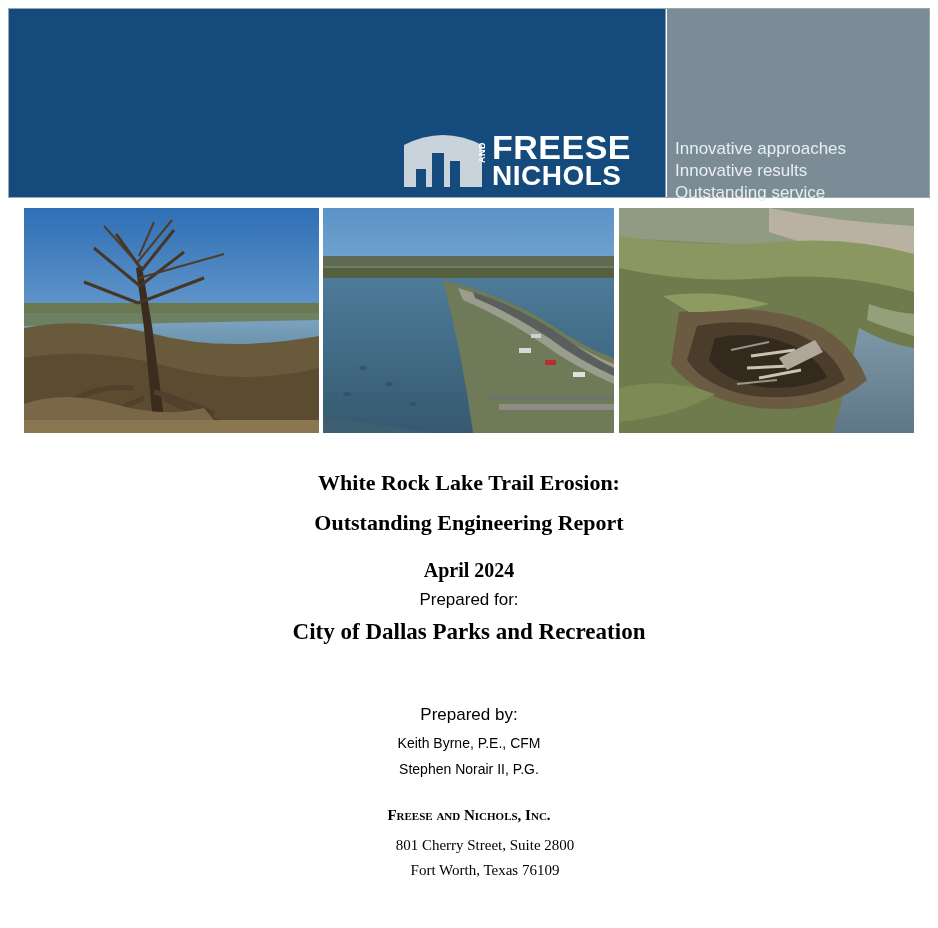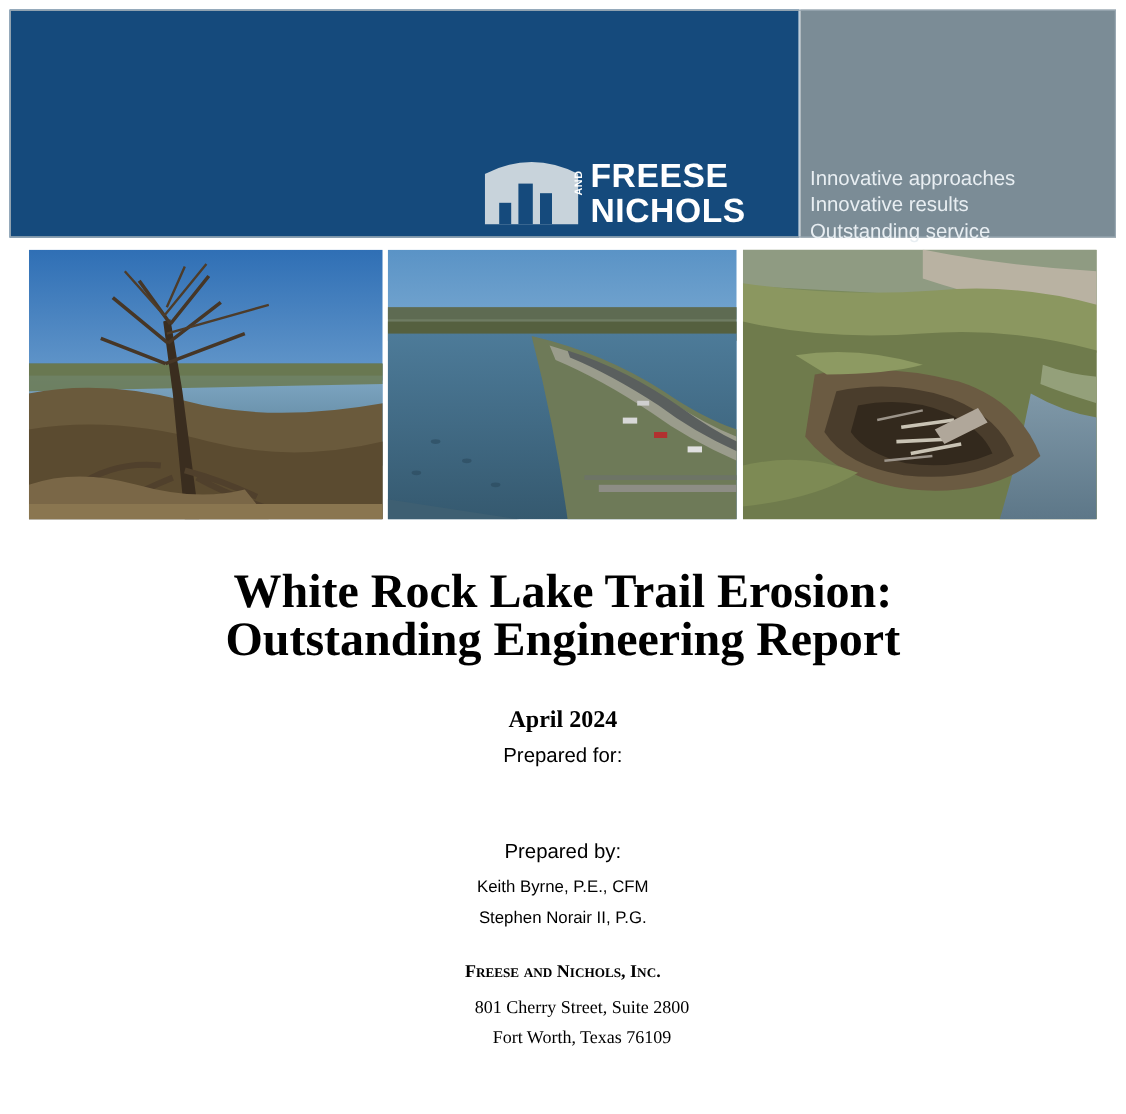--- a/index.html
+++ b/index.html
@@ -72,21 +72,21 @@
     position: absolute;
     left: 88px;
     top: 0px;
     width: 165px;
     height: 56px;
     color: #ffffff;
   }
   .logo-freese {
     font-family: "Liberation Sans", sans-serif;
     font-weight: bold;
-    font-size: 28px;
+    font-size: 34px;
     letter-spacing: 0.5px;
     line-height: 28px;
   }
   .logo-nichols {
     font-family: "Liberation Sans", sans-serif;
     font-weight: bold;
     font-size: 28px;
     letter-spacing: 0.5px;
     line-height: 28px;
     margin-top: 1px;
@@ -137,32 +137,32 @@
   .content {
     position: absolute;
     top: 433px;
     left: 0;
     width: 938px;
     text-align: center;
   }
   .doc-title {
     font-family: "Liberation Serif", serif;
     font-weight: bold;
-    font-size: 40px;
+    font-size: 22px;
     line-height: 40px;
     color: #000;
-    margin-top: 40px;
+    margin-top: 30px;
   }
   .doc-title .line2 { display: block; }
 
   .date {
     font-family: "Liberation Serif", serif;
     font-weight: bold;
     font-size: 20px;
-    margin-top: 36px;
+    margin-top: 16px;
   }
   .prepared-for-label {
     font-family: "Liberation Sans", sans-serif;
     font-size: 17px;
     margin-top: 8px;
   }
   .client {
     font-family: "Liberation Serif", serif;
     font-weight: bold;
     font-size: 23px;
@@ -326,20 +326,21 @@
 </div>
 
 <div class="content">
   <div class="doc-title">
     <span>White Rock Lake Trail Erosion:</span>
     <span class="line2">Outstanding Engineering Report</span>
   </div>
 
   <div class="date">April 2024</div>
   <div class="prepared-for-label">Prepared for:</div>
+  <div class="client">City of Dallas Parks and Recreation</div>
 
   <div class="prepared-by-label">Prepared by:</div>
   <div class="author">Keith Byrne, P.E., CFM</div>
   <div class="author">Stephen Norair II, P.G.</div>
 
   <div class="company">Freese and Nichols, Inc.</div>
   <div class="address">
     <div>801 Cherry Street, Suite 2800</div>
     <div>Fort Worth, Texas 76109</div>
   </div>

